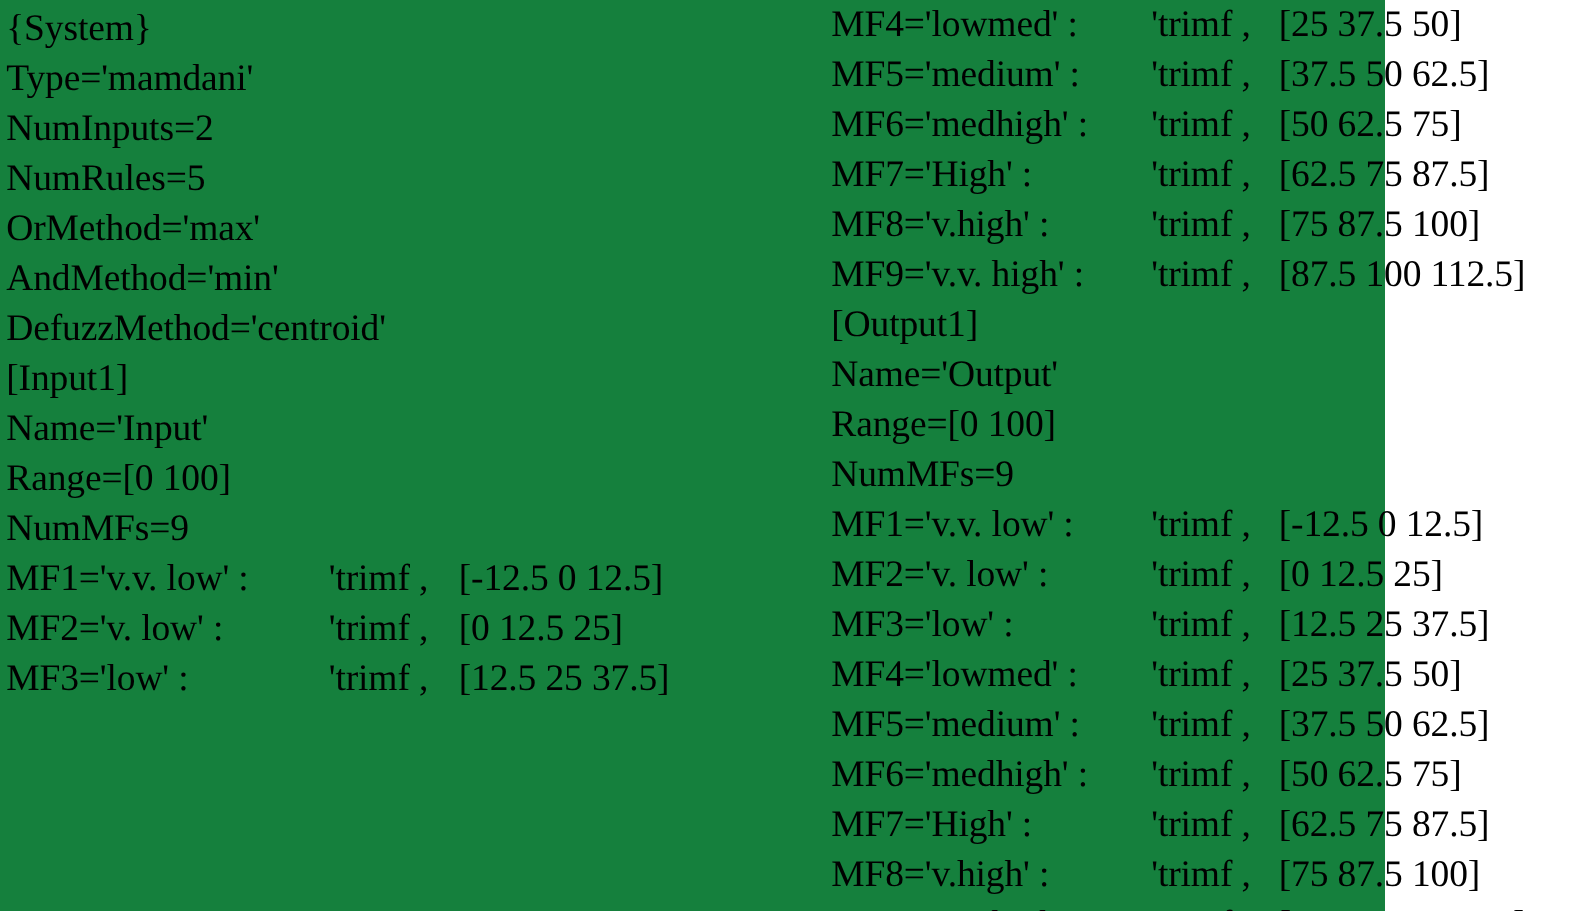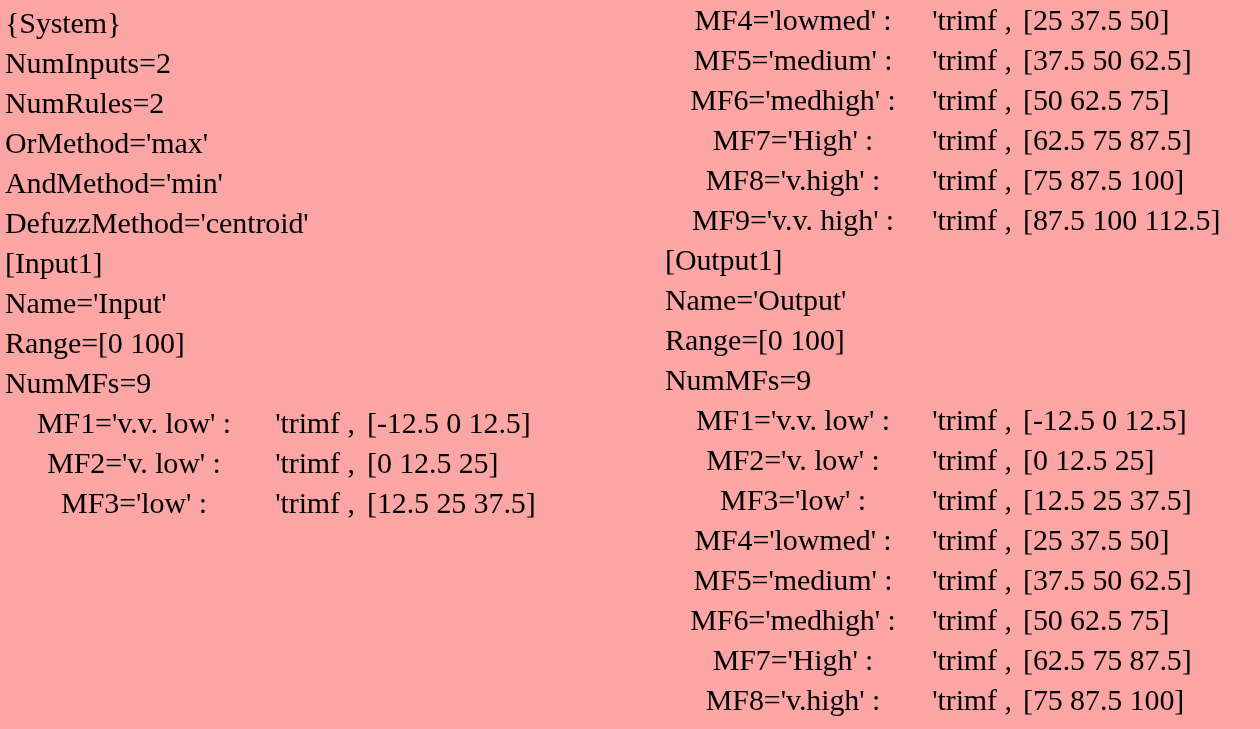--- a/index.html
+++ b/index.html
@@ -10,23 +10,23 @@
   }
   body {
     width: 1260px;
     height: 729px;
     overflow: hidden;
     font-family: "Liberation Serif", "DejaVu Serif", serif;
     color: #000000;
   }
   #page {
     position: relative;
-    width: 1260px;
+    width: 1108px;
     height: 729px;
-    background: #fca5a5;
+    background: #15803d;
   }
   .column {
     position: absolute;
     top: 0;
     font-size: 30px;
     line-height: 40px;
     white-space: nowrap;
   }
   #left-column  { left: 5px;   width: 640px; top: 3px; }
   #right-column { left: 665px; width: 595px; top: 0px; }
@@ -37,21 +37,20 @@
     white-space: nowrap;
     letter-spacing: -0.1px;
   }
   
   .line.simple { display: block; }
 
   
   .line.mf {
     display: flex;
     align-items: baseline;
-    text-align: center;
   }
   .mf-label {
     display: inline-block;
     flex: 0 0 auto;
   }
   #left-column .mf-label  { min-width: 258px; }
   #right-column .mf-label { min-width: 256px; }
 
   .mf-type {
     display: inline-block;
@@ -65,22 +64,23 @@
     flex: 0 0 auto;
   }
 </style>
 </head>
 <body>
 
 <div id="page">
 
   <div class="column" id="left-column">
       <div class="line simple">{System}</div>
+      <div class="line simple">Type='mamdani'</div>
       <div class="line simple">NumInputs=2</div>
-      <div class="line simple">NumRules=2</div>
+      <div class="line simple">NumRules=5</div>
       <div class="line simple">OrMethod='max'</div>
       <div class="line simple">AndMethod='min'</div>
       <div class="line simple">DefuzzMethod='centroid'</div>
       <div class="line simple">[Input1]</div>
       <div class="line simple">Name='Input'</div>
       <div class="line simple">Range=[0 100]</div>
       <div class="line simple">NumMFs=9</div>
       <div class="line mf">
         <span class="mf-label">MF1='v.v. low' :</span>
         <span class="mf-type">'trimf ,</span>

